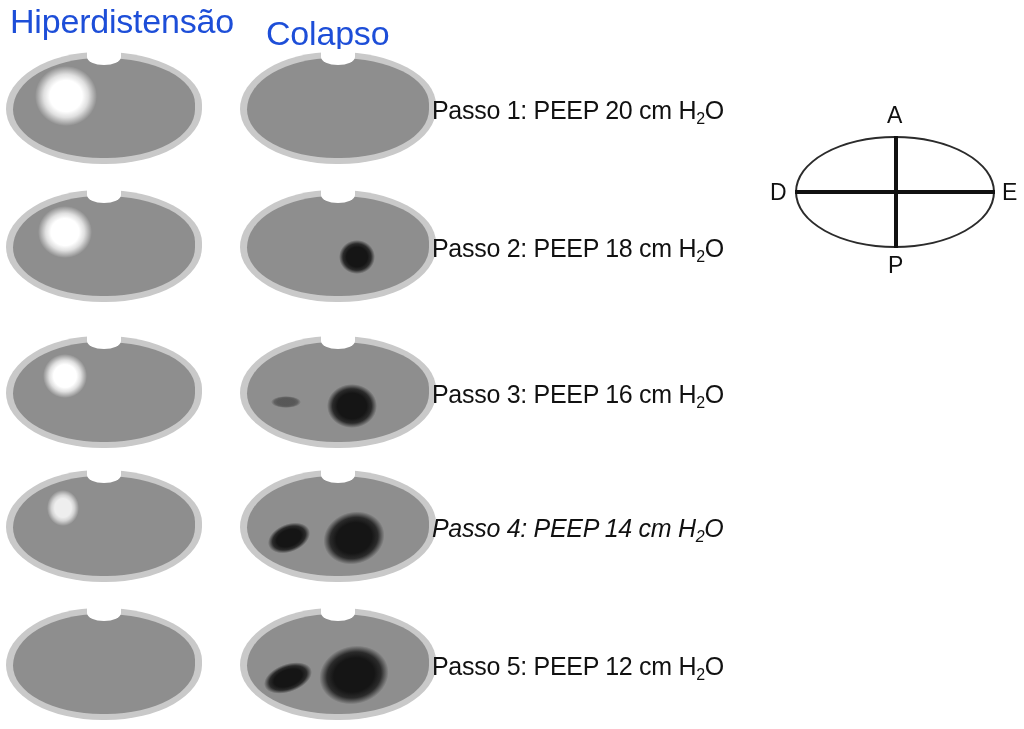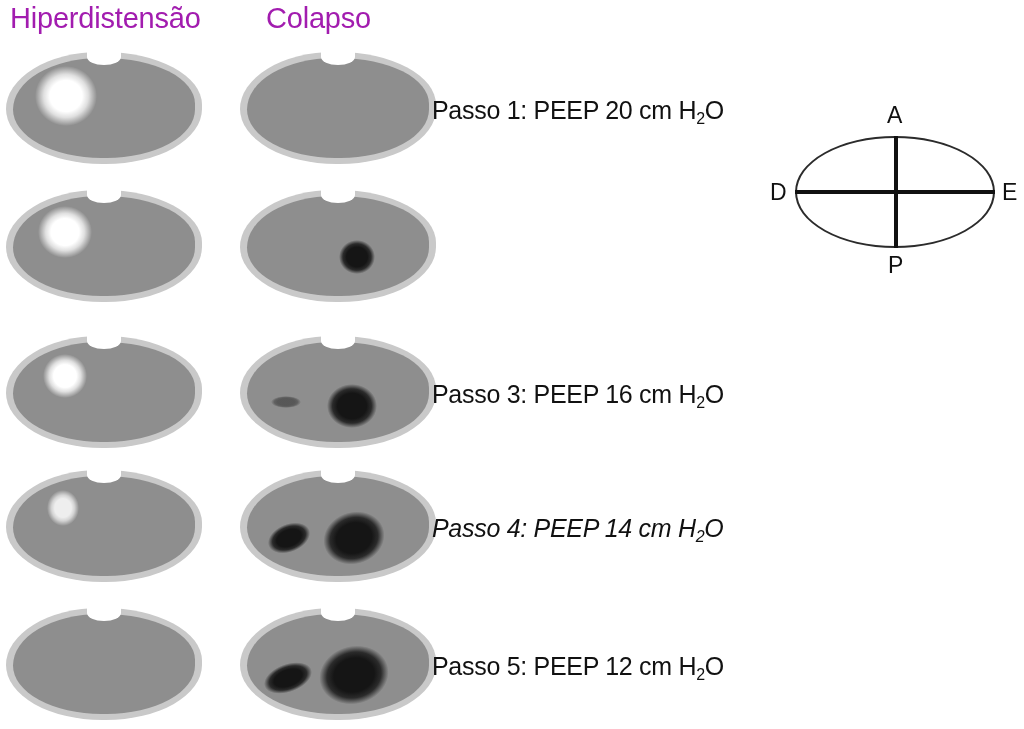--- a/index.html
+++ b/index.html
@@ -15,28 +15,28 @@
     overflow: hidden;
     font-family: "Liberation Sans", sans-serif;
     color: #1a1a1a;
     -webkit-font-smoothing: antialiased;
   }
 
   
   .col-header {
     position: absolute;
     top: 2px;
-    font-size: 29px;
+    font-size: 34px;
     font-weight: 400;
     letter-spacing: -0.2px;
     white-space: nowrap;
-    color: #a21caf;
+    color: #1d4ed8;
   }
   #hdr-hyper { left: 10px; }
-  #hdr-collapse { left: 266px; }
+  #hdr-collapse { left: 266px; margin-top: 12px; }
 
   
   .row {
     position: absolute;
     left: 0;
     width: 908px;
     height: 120px;
   }
 
   
@@ -195,20 +195,21 @@
         <div class="slice-notch"></div>
       </div>
       <div class="slice collapse">
         <div class="slice-rim"></div>
         <div class="slice-body"></div>
         <div class="slice-inner">
           <div class="blob-collapse" style="left: 92px; top: 44px; width: 36px; height: 34px;"></div>
         </div>
         <div class="slice-notch"></div>
       </div>
+      <div class="step-label"><span>Passo 2: PEEP 18 cm H</span><sub>2</sub><span>O</span></div>
     </div>
     <div class="row" style="top: 336px;">
       <div class="slice hyper">
         <div class="slice-rim"></div>
         <div class="slice-body"></div>
         <div class="slice-inner">
           <div class="blob-hyper" style="left: 30px; top: 12px; width: 44px; height: 44px;"></div>
         </div>
         <div class="slice-notch"></div>
       </div>

